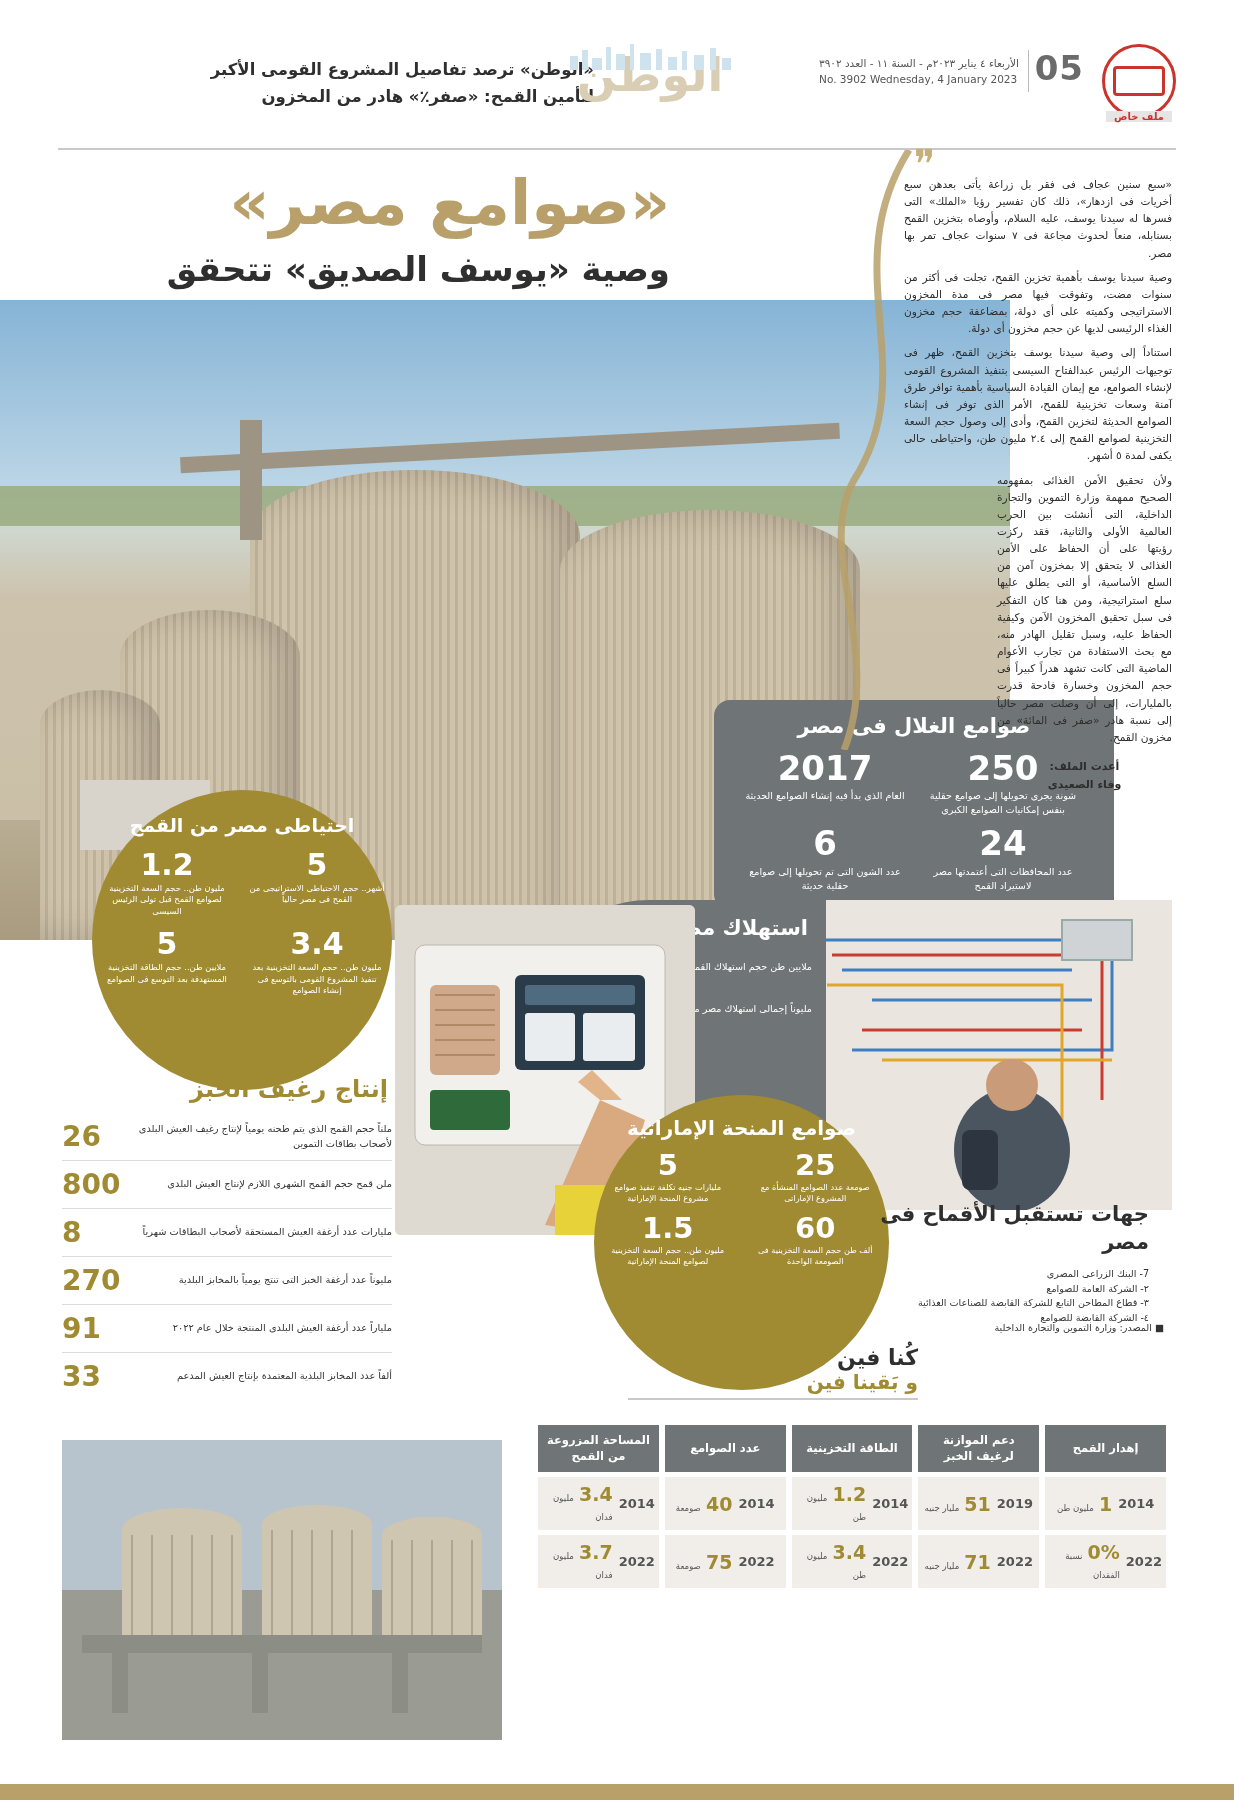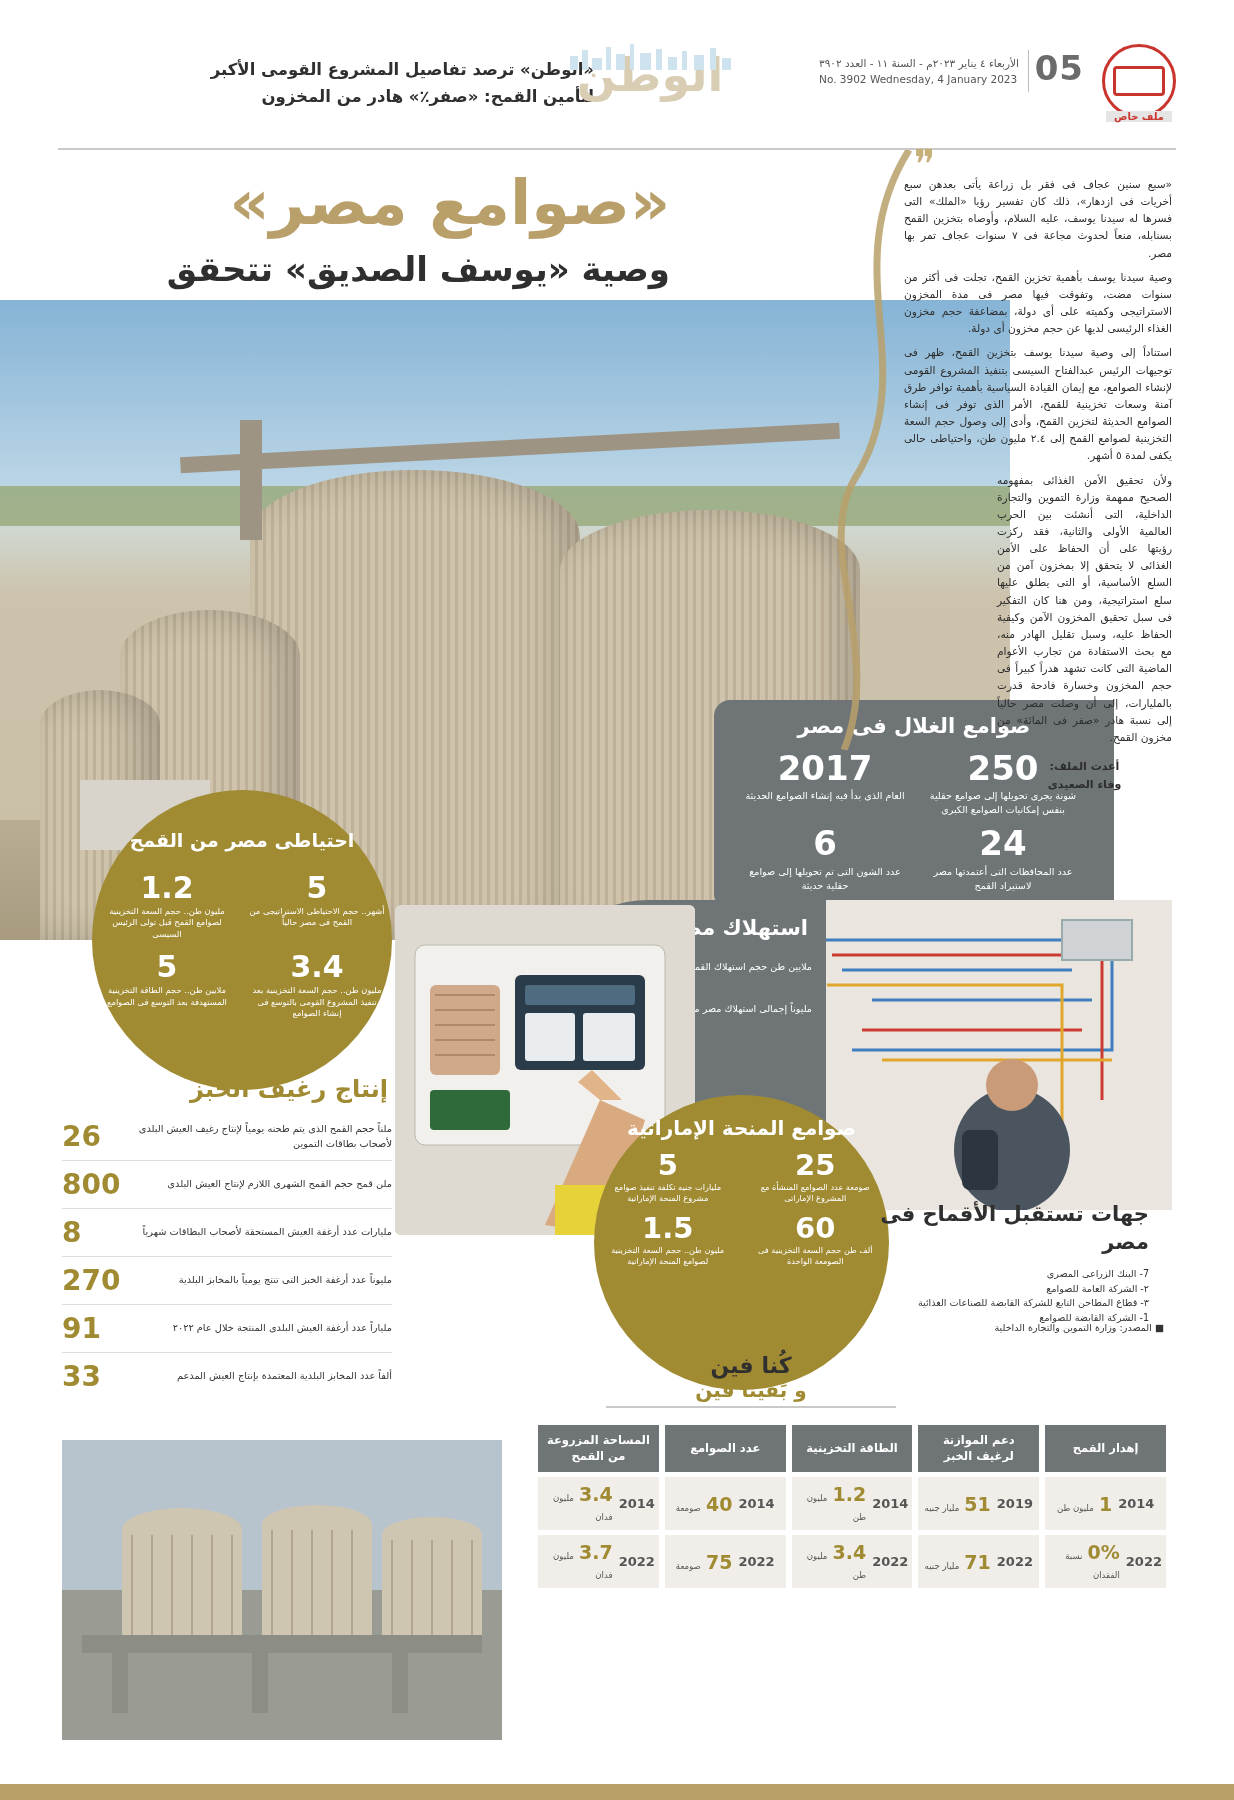--- a/index.html
+++ b/index.html
@@ -65,21 +65,21 @@
     background:#6f7577; color:#fff; border-radius:16px 0 0 16px; padding:14px 22px; }
   .panel-gray h3 { margin:0 0 8px 0; font-size:21px; font-weight:bold; text-align:center; }
   .pg-grid { display:flex; flex-wrap:wrap; }
   .pg-cell { width:50%; text-align:center; padding:4px 6px; }
   .pg-num { font-size:34px; font-weight:bold; line-height:1.1; }
   .pg-lbl { font-size:9.6px; line-height:1.45; margin-top:2px; }
 
   
   .circle-gold { position:absolute; border-radius:50%; background:#a08b33; color:#fff; }
   .c-reserve { left:92px; top:790px; width:300px; height:300px; }
-  .c-reserve h3 { margin:16px; padding-top:22px; font-size:19px; text-align:center; font-weight:bold; line-height:1.35; }
+  .c-reserve h3 { margin:1px; padding-top:22px; font-size:19px; text-align:center; font-weight:bold; line-height:1.35; }
   .c-reserve .row { display:flex; justify-content:space-around; margin-top:8px; }
   .c-reserve .cell { width:46%; text-align:center; }
   .c-num { font-size:30px; font-weight:bold; }
   .c-lbl { font-size:8.4px; line-height:1.4; margin-top:1px; }
   .consume-wrap { position:absolute; right:408px; top:900px; width:295px; height:235px; color:#fff; }
   .consume-bg { position:absolute; inset:0; background:#6f7577; border-radius:150px 0 0 150px; }
   .consume-wrap h3 { position:relative; margin:0; padding:16px 18px 6px 0; font-size:21px; font-weight:bold; text-align:right; }
   .consume-row { position:relative; display:flex; align-items:center; justify-content:flex-start; padding:2px 14px 2px 0; gap:10px; }
   .consume-row .n { font-size:32px; font-weight:bold; min-width:58px; text-align:center; }
   .consume-row .t { font-size:9.6px; line-height:1.45; text-align:right; }
@@ -116,21 +116,21 @@
   .recip li { font-size:9.6px; line-height:1.55; color:#333; text-align:right; }
 
   .source { position:absolute; right:70px; top:1322px; font-size:9.6px; color:#333; }
 
   
   .photo-control { position:absolute; right:62px; top:900px; width:360px; height:310px;
      background:linear-gradient(#e8e4dd,#d6d2c9); overflow:hidden; }
   .photo-mach { position:absolute; left:395px; top:905px; width:300px; height:330px; background:#cfcabf; overflow:hidden; border-radius:6px; }
 
   
-  .kunna { position:absolute; right:338px; top:1345px; width:290px; text-align:center;margin-top:8px; }
+  .kunna { position:absolute; right:316px; top:1345px; width:290px; text-align:right; }
   .kunna .l1 { font-size:22px; font-weight:bold; color:#2f2f2f; }
   .kunna .l2 { font-size:20px; font-weight:bold; color:#a08b33; }
   .kunna .rule { height:2px; background:#c9c9c9; margin-top:4px; }
 
   .table-wrap { position:absolute; right:62px; top:1420px; width:640px; }
   .tbl { width:100%; border-collapse:separate; border-spacing:6px 5px; }
   .tbl th { background:#6f7577; color:#fff; font-size:11.5px; font-weight:bold; padding:8px 4px; text-align:center; line-height:1.35; width:20%; }
   .tbl td { background:#f1eeea; padding:6px 4px; text-align:center; }
   .cell-yr { font-size:13px; color:#555; font-weight:bold; }
   .cell-val { font-size:19px; color:#a08b33; font-weight:bold; }
@@ -371,21 +371,21 @@
   </div>
 
 
   <div class="recip">
     <div class="big">4</div>
     <h3>جهات تستقبل الأقماح فى مصر</h3>
     <ul>
       <li>7- البنك الزراعى المصرى</li>
       <li>٢- الشركة العامة للصوامع</li>
       <li>٣- قطاع المطاحن التابع للشركة القابضة للصناعات الغذائية</li>
-      <li>1- الشركة القابضة للصوامع</li>
+      <li>٤- الشركة القابضة للصوامع</li>
     </ul>
   </div>
 
   <div class="source">■ المصدر: وزارة التموين والتجارة الداخلية</div>
 
   <div class="kunna">
     <div class="l1">كُنا فين</div>
     <div class="l2">و بَقينا فين</div>
     <div class="rule"></div>
   </div>

